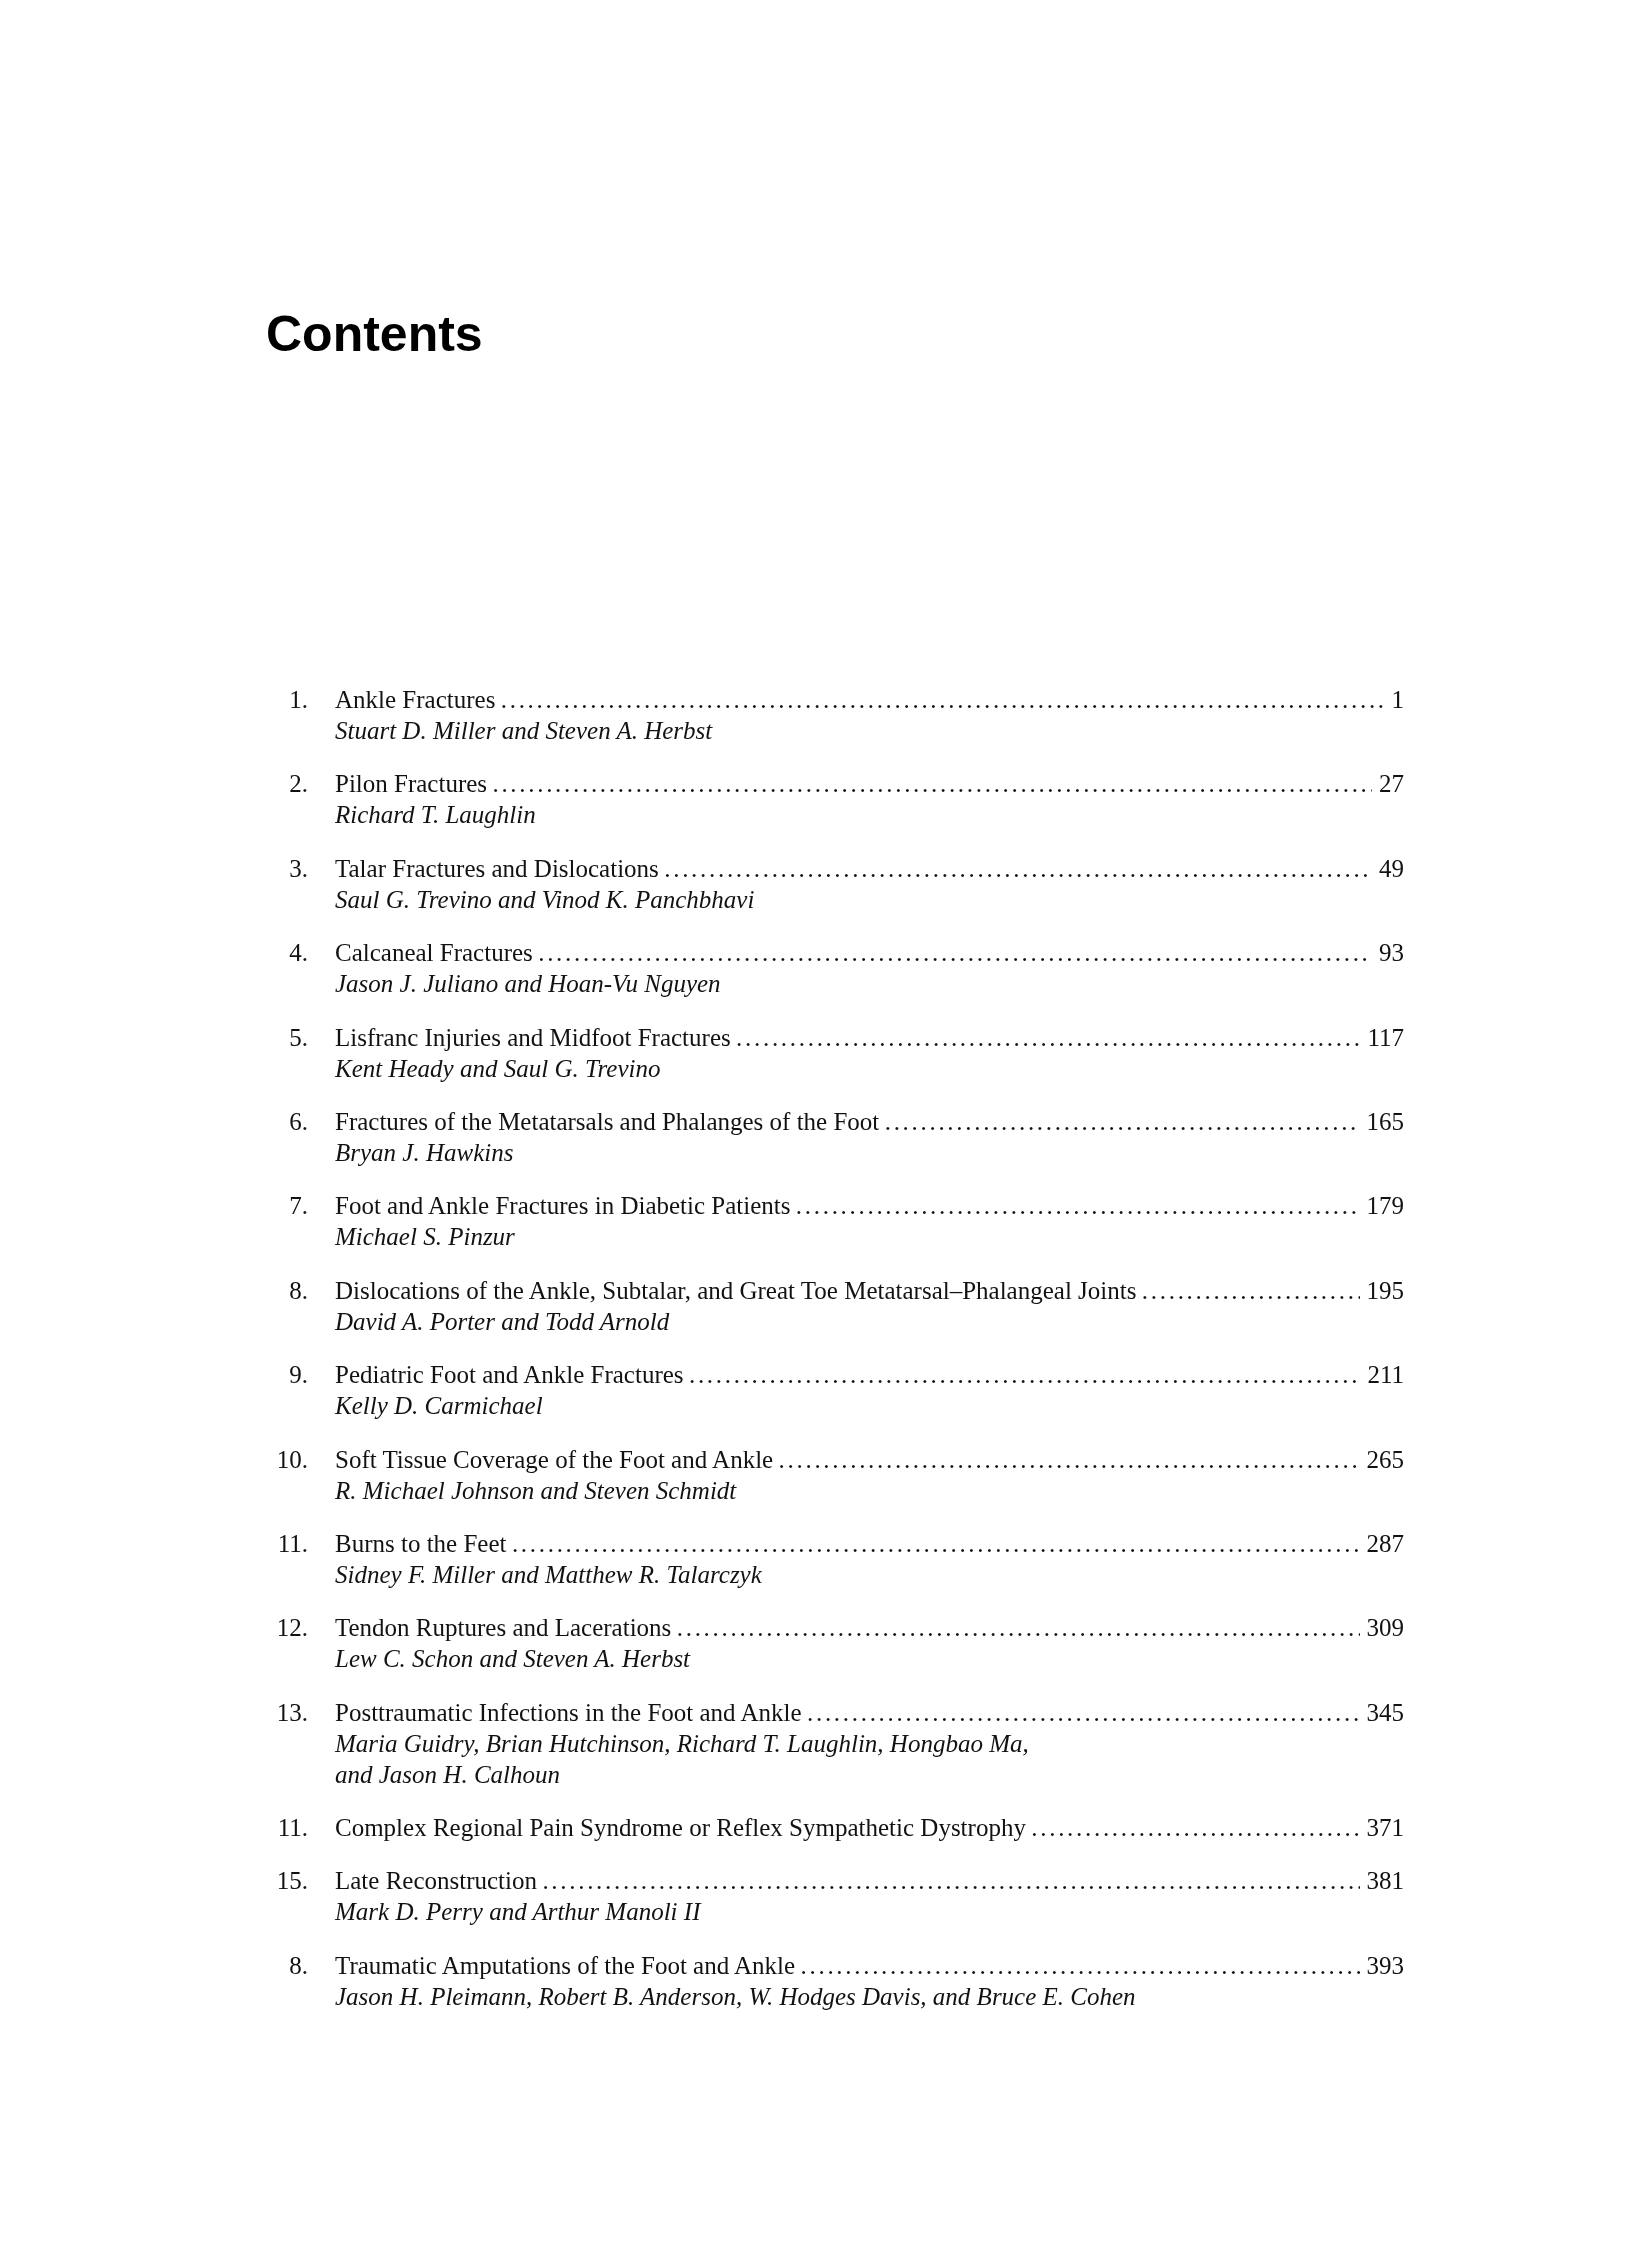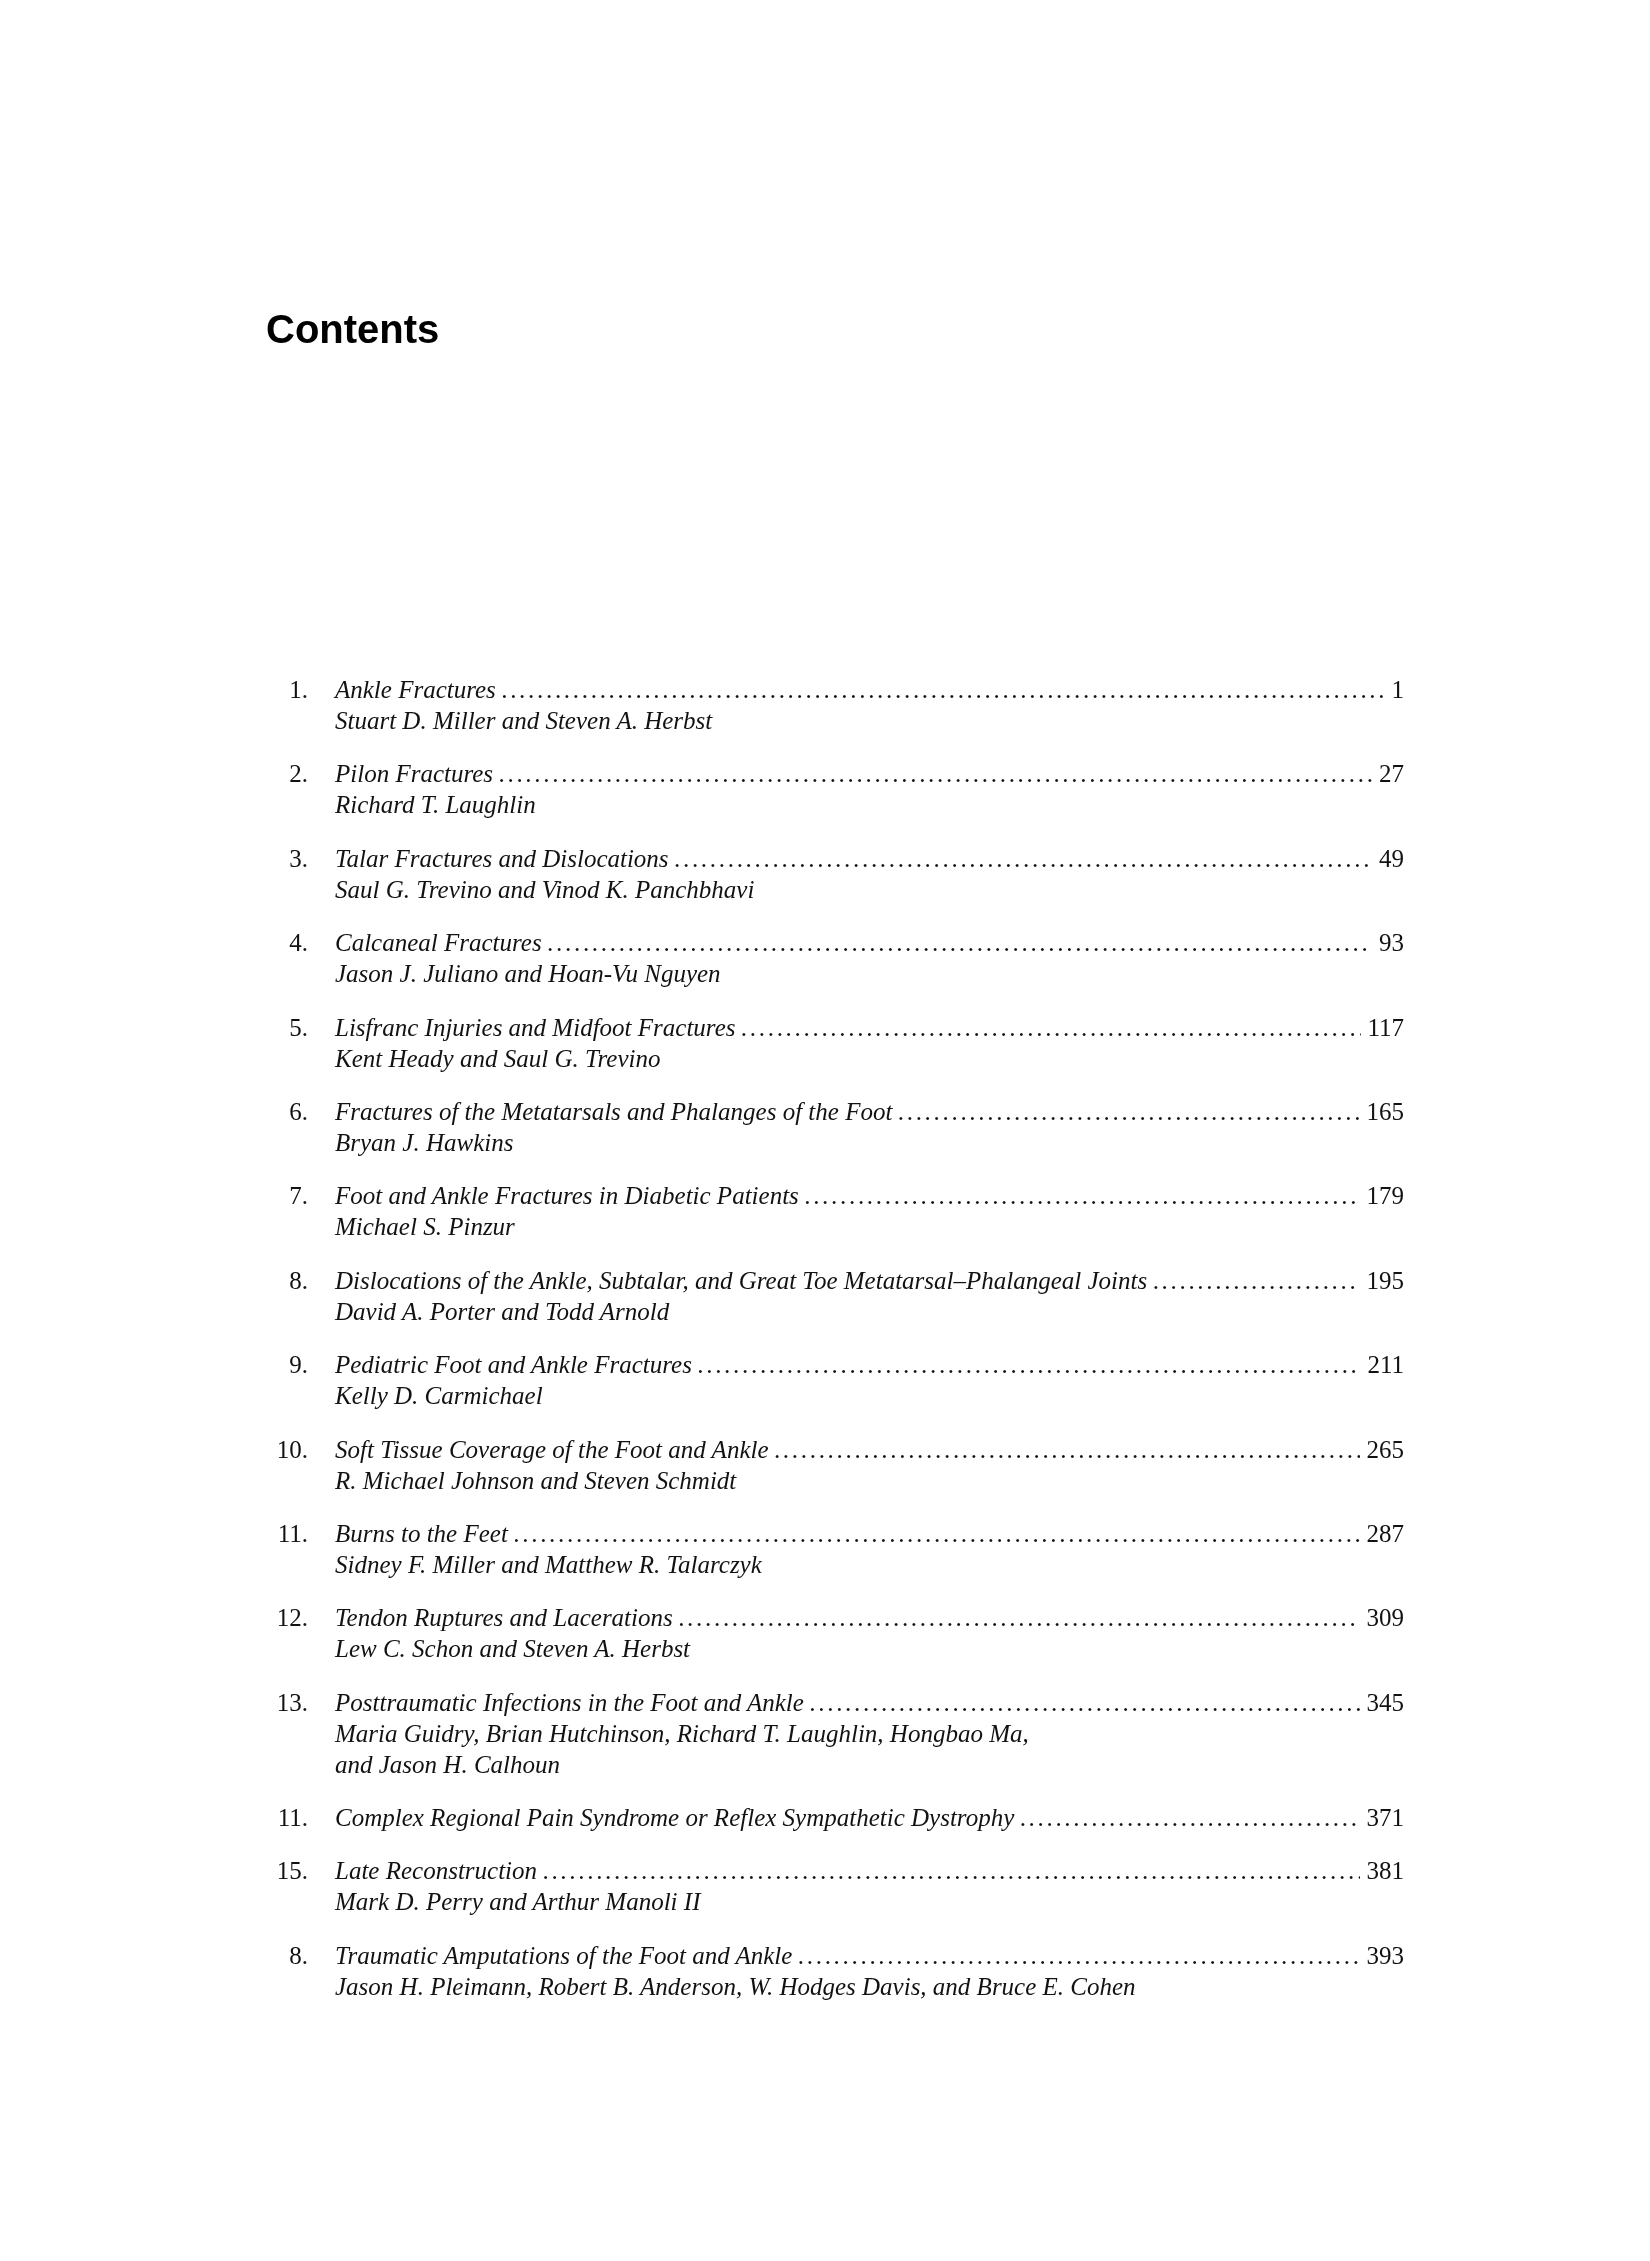--- a/index.html
+++ b/index.html
@@ -12,21 +12,21 @@
     overflow: hidden;
     position: relative;
   }
   .page {
     box-sizing: border-box;
     padding: 309px 0 0 266px;
   }
   .heading {
     font-family: "Liberation Sans", sans-serif;
     font-weight: bold;
-    font-size: 40px;
+    font-size: 50px;
     line-height: 1;
     margin: 0 0 325px 0;
     color: #000000;
   }
   .toc {
     width: 1138px;
     font-size: 25px;
     line-height: 31px;
   }
   .entry { margin-bottom: 22.4px; }
@@ -36,21 +36,20 @@
   }
   .num {
     flex: 0 0 42px;
     text-align: right;
     white-space: nowrap;
   }
   .title {
     margin-left: 27px;
     white-space: nowrap;
     flex: 0 0 auto;
-    font-style: italic;
   }
   .leader {
     flex: 1 1 auto;
     overflow: hidden;
     margin: 0 1.4px 0 5.4px;
     min-width: 0;
   }
   .leader::after {
     content: "........................................................................................................................................................................................................................................................................";
     white-space: nowrap;

